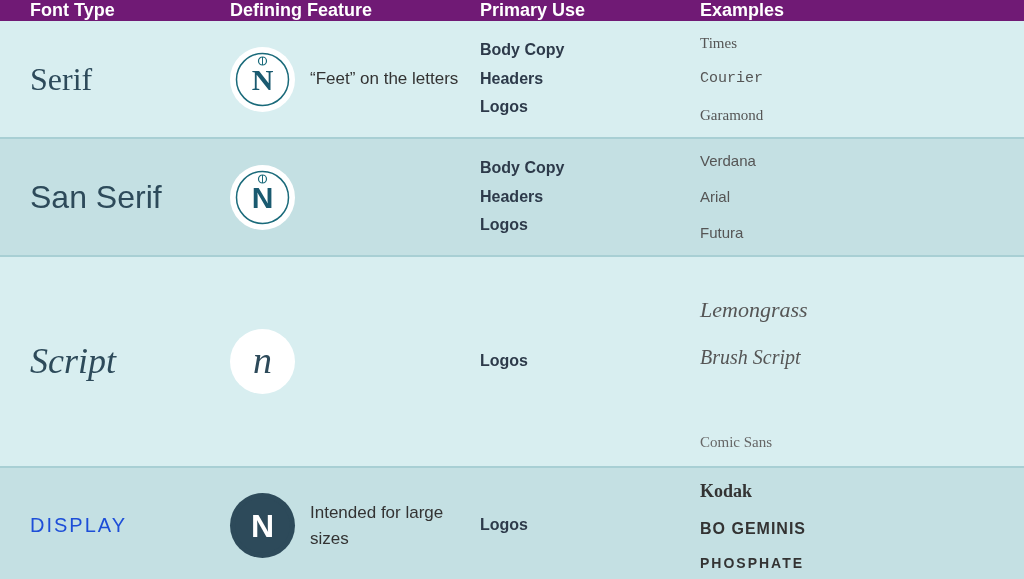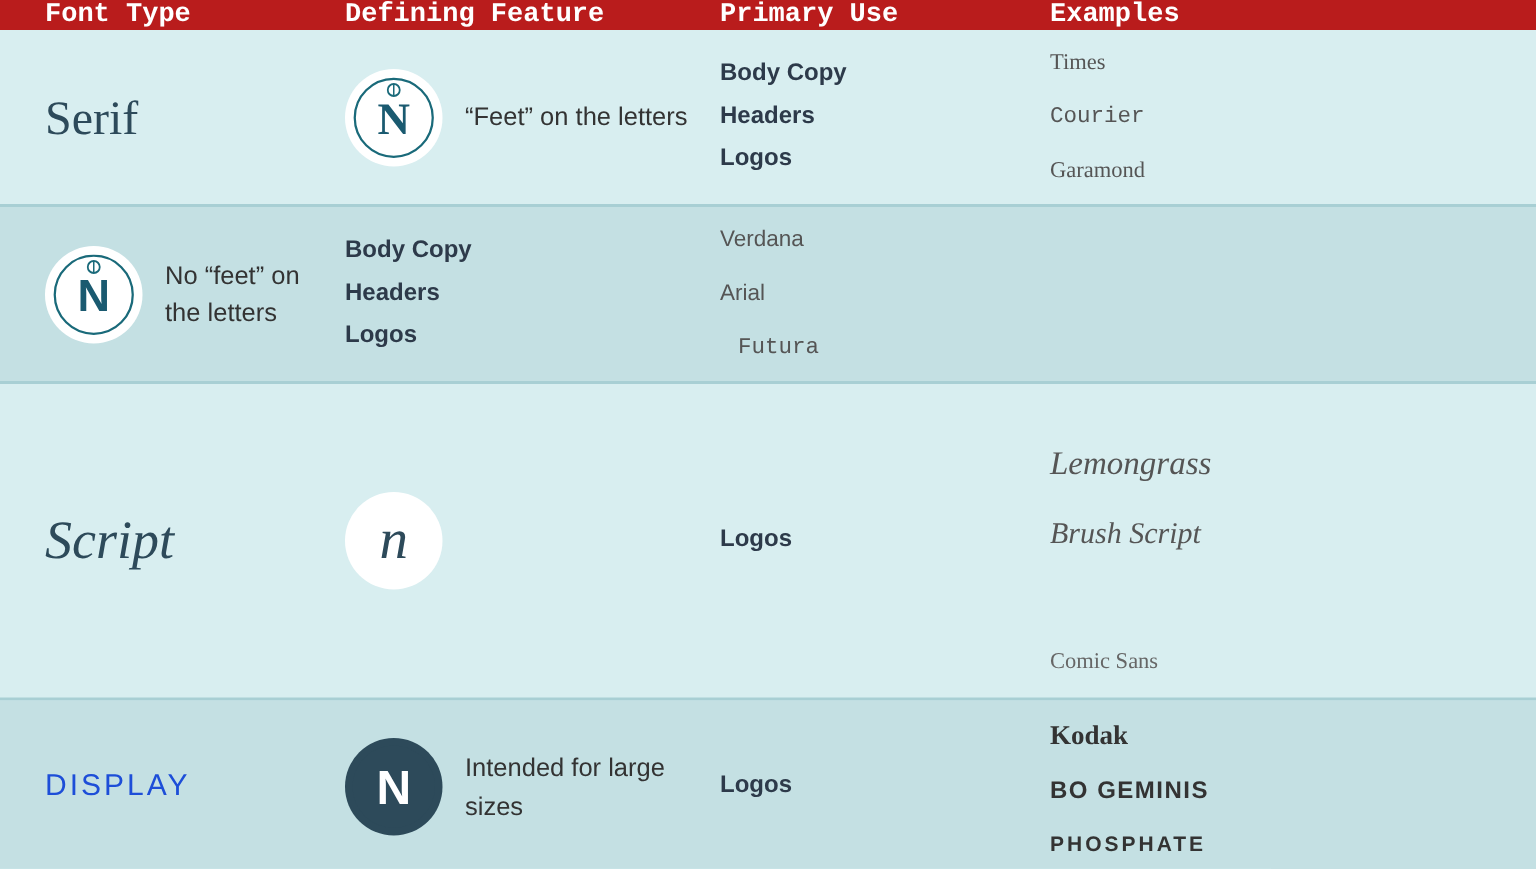--- a/index.html
+++ b/index.html
@@ -15,27 +15,26 @@
     .table-container {
       width: 1024px;
       height: 579px;
       background: #c8e6e8;
       display: flex;
       flex-direction: column;
     }
 
     
     .header-row {
-      background: #b91c1c;
+      background: #701a75;
       display: grid;
       grid-template-columns: 200px 250px 220px 1fr;
       padding: 0 20px;
       height: 62px;
       align-items: center;
-      font-family: Liberation Mono, monospace;
     }
 
     .header-cell {
       color: white;
       font-size: 18px;
       font-weight: 700;
       padding: 0 10px;
     }
 
     
@@ -222,43 +221,45 @@
       <div class="cell">
         <div class="examples-cell">
           <span class="example-serif">Times</span>
           <span class="example-serif" style="font-family:'Courier New',Courier,monospace;">Courier</span>
           <span class="example-serif" style="font-family:Garamond,Georgia,serif;">Garamond</span>
         </div>
       </div>
     </div>
 
     <div class="data-row">
+      <div class="cell">
+        <span class="font-type-sans">San Serif</span>
+      </div>
       <div class="cell" style="display:flex; align-items:center;">
         <div class="icon-circle">
           <svg class="n-circle-svg" viewBox="0 0 55 55">
             <circle cx="27.5" cy="27.5" r="26" fill="none" stroke="#1a6a7a" stroke-width="1.5"></circle>
             <text x="27.5" y="38" text-anchor="middle" font-family="Arial, Helvetica, sans-serif" font-size="30" font-weight="bold" fill="#1a5a70">N</text>
             <circle cx="27.5" cy="9" r="4" fill="none" stroke="#1a6a7a" stroke-width="1.2"></circle>
             <line x1="27.5" y1="5" x2="27.5" y2="13" stroke="#1a6a7a" stroke-width="1"></line>
           </svg>
         </div>
-        <span class="defining-text">No “feet” on the letters</span>
       </div>
       <div class="cell">
         <div class="primary-use-text">
           <div>Body Copy</div>
           <div>Headers</div>
           <div>Logos</div>
         </div>
       </div>
       <div class="cell">
         <div class="examples-cell">
           <span class="example-sans" style="font-family:Verdana,sans-serif;">Verdana</span>
           <span class="example-sans" style="font-family:Arial,sans-serif;">Arial</span>
-          <span class="example-sans" style="font-family:Liberation Mono, monospace;margin-left:12px;">Futura</span>
+          <span class="example-sans" style="font-family:Liberation Sans, sans-serif;">Futura</span>
         </div>
       </div>
     </div>
 
     <div class="data-row">
       <div class="cell">
         <span class="font-type-script">Script</span>
       </div>
       <div class="cell" style="display:flex; align-items:center;">
         <div class="icon-circle">

